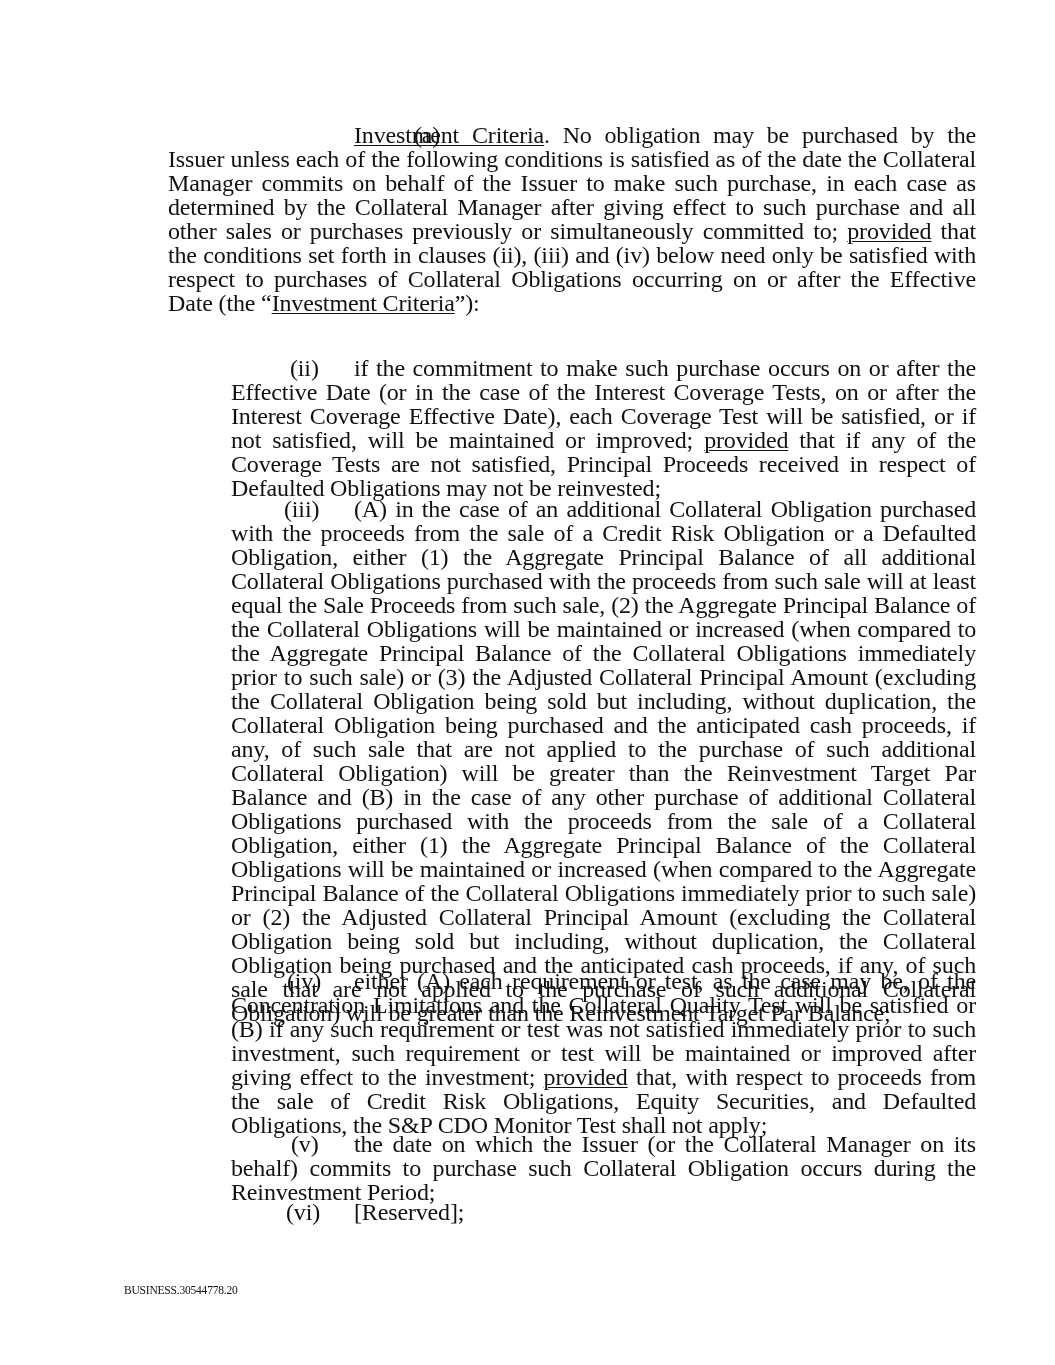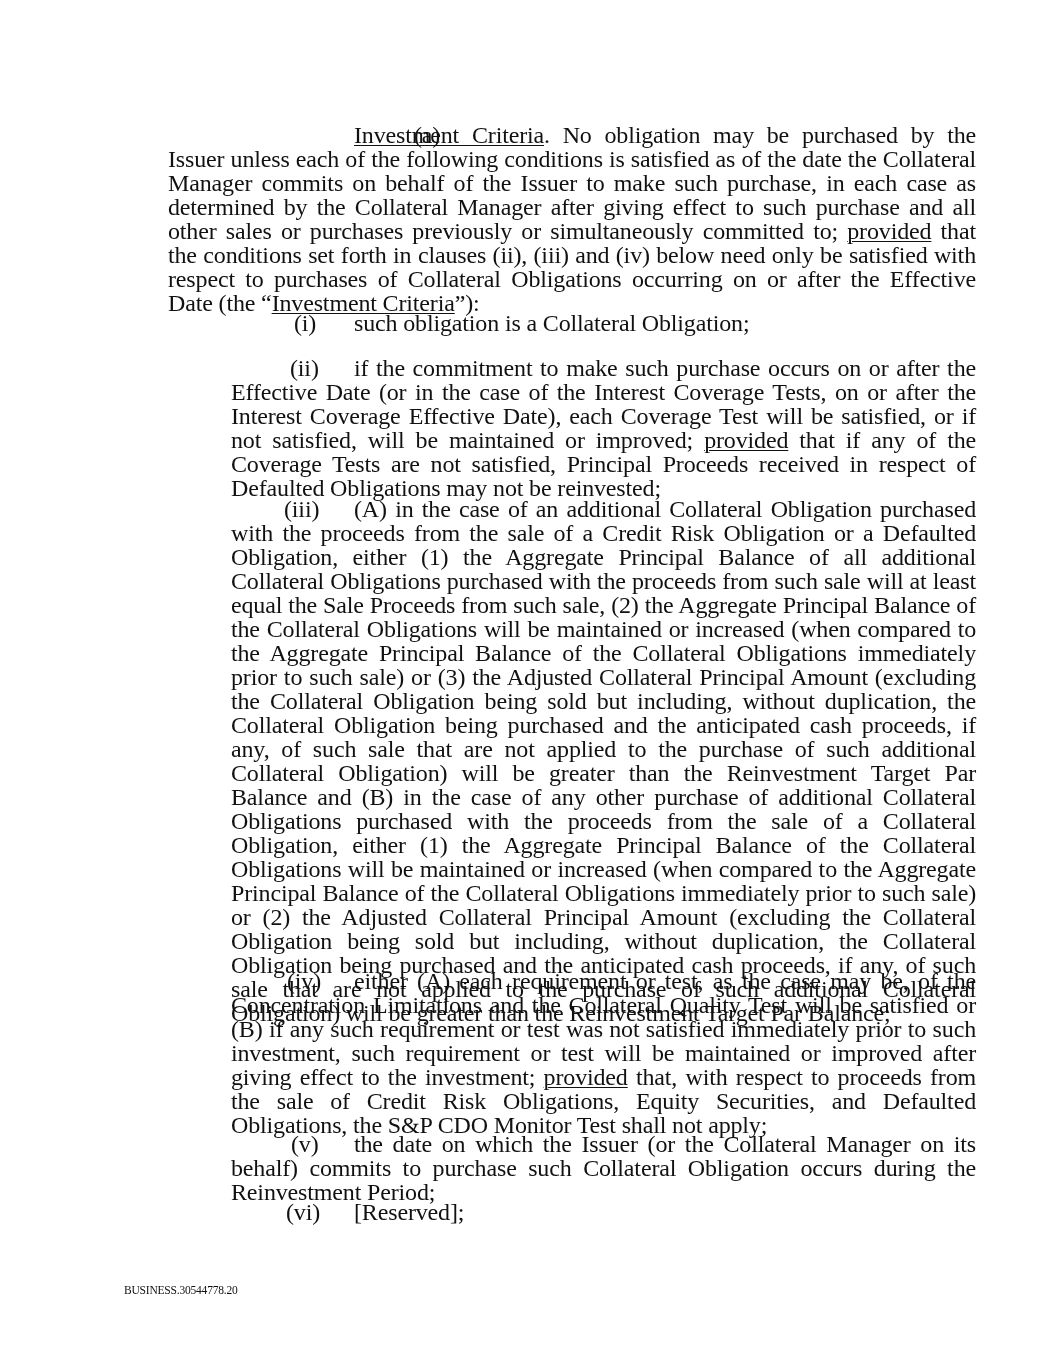--- a/index.html
+++ b/index.html
@@ -69,21 +69,20 @@
       text-align: right;
     }
   </style>
 </head>
 <body>
 
 <div class="page">
 
   <div class="para main-para"><span class="lbl" style="width:63px;">(a)</span><span class="u">Investment Criteria</span><span>.  No obligation may be purchased by the Issuer unless each of the following conditions is satisfied as of the date the Collateral Manager commits on behalf of the Issuer to make such purchase, in each case as determined by the Collateral Manager after giving effect to such purchase and all other sales or purchases previously or simultaneously committed to; </span><span class="u">provided</span><span> that the conditions set forth in clauses (ii), (iii) and (iv) below need only be satisfied with respect to purchases of Collateral Obligations occurring on or after the Effective Date (the “</span><span class="u">Investment Criteria</span><span>”):</span></div>
 
-  <div class="para" style="left:250px; top:311px; width:682px;"><span class="lbl" style="width:60px;">(i)</span><span>such obligation is a Collateral Obligation;</span></div>
 
   <div class="para sub" style="top:356px; text-indent:59px;"><span class="lbl" style="width:64px; text-indent:0;">(ii)</span><span>if the commitment to make such purchase occurs on or after the Effective Date (or in the case of the Interest Coverage Tests, on or after the Interest Coverage Effective Date), each Coverage Test will be satisfied, or if not satisfied, will be maintained or improved; </span><span class="u">provided</span><span> that if any of the Coverage Tests are not satisfied, Principal Proceeds received in respect of Defaulted Obligations may not be reinvested;</span></div>
 
   <div class="para sub" style="top:497px; text-indent:53px;"><span class="lbl" style="width:70px; text-indent:0;">(iii)</span><span>(A) in the case of an additional Collateral Obligation purchased with the proceeds from the sale of a Credit Risk Obligation or a Defaulted Obligation, either (1) the Aggregate Principal Balance of all additional Collateral Obligations purchased with the proceeds from such sale will at least equal the Sale Proceeds from such sale, (2) the Aggregate Principal Balance of the Collateral Obligations will be maintained or increased (when compared to the Aggregate Principal Balance of the Collateral Obligations immediately prior to such sale) or (3) the Adjusted Collateral Principal Amount (excluding the Collateral Obligation being sold but including, without duplication, the Collateral Obligation being purchased and the anticipated cash proceeds, if any, of such sale that are not applied to the purchase of such additional Collateral Obligation) will be greater than the Reinvestment Target Par Balance and (B) in the case of any other purchase of additional Collateral Obligations purchased with the proceeds from the sale of a Collateral Obligation, either (1) the Aggregate Principal Balance of the Collateral Obligations will be maintained or increased (when compared to the Aggregate Principal Balance of the Collateral Obligations immediately prior to such sale) or (2) the Adjusted Collateral Principal Amount (excluding the Collateral Obligation being sold but including, without duplication, the Collateral Obligation being purchased and the anticipated cash proceeds, if any, of such sale that are not applied to the purchase of such additional Collateral Obligation) will be greater than the Reinvestment Target Par Balance;</span></div>
 
   <div class="para sub" style="top:969px; text-indent:56px;"><span class="lbl" style="width:67px; text-indent:0;">(iv)</span><span>either (A) each requirement or test, as the case may be, of the Concentration Limitations and the Collateral Quality Test will be satisfied or (B) if any such requirement or test was not satisfied immediately prior to such investment, such requirement or test will be maintained or improved after giving effect to the investment; </span><span class="u">provided</span><span> that, with respect to proceeds from the sale of Credit Risk Obligations, Equity Securities, and Defaulted Obligations, the S&amp;P CDO Monitor Test shall not apply;</span></div>
 
   <div class="para sub" style="top:1132px; text-indent:60px;"><span class="lbl" style="width:63px; text-indent:0;">(v)</span><span>the date on which the Issuer (or the Collateral Manager on its behalf) commits to purchase such Collateral Obligation occurs during the Reinvestment Period;</span></div>
 
   <div class="para" style="left:242px; top:1200px; width:690px;"><span class="lbl" style="width:68px;">(vi)</span><span>[Reserved];</span></div>

